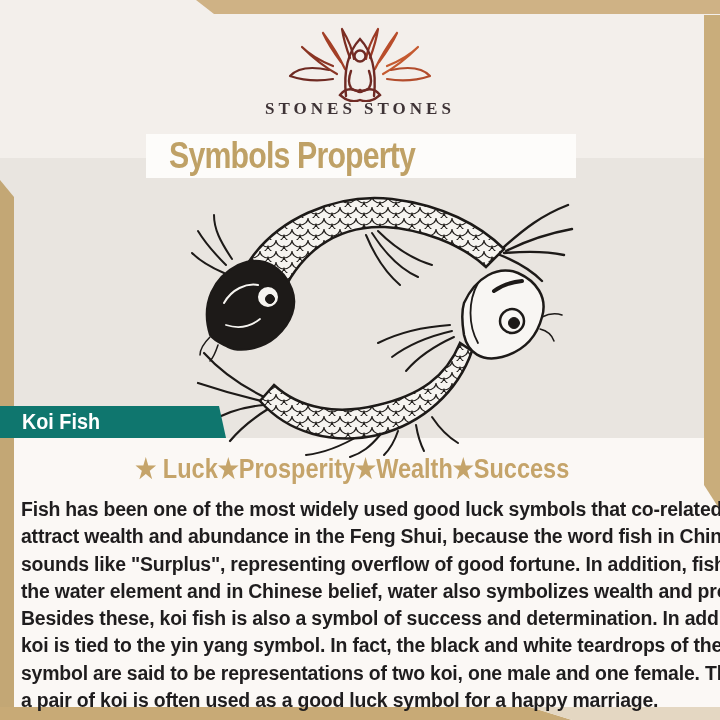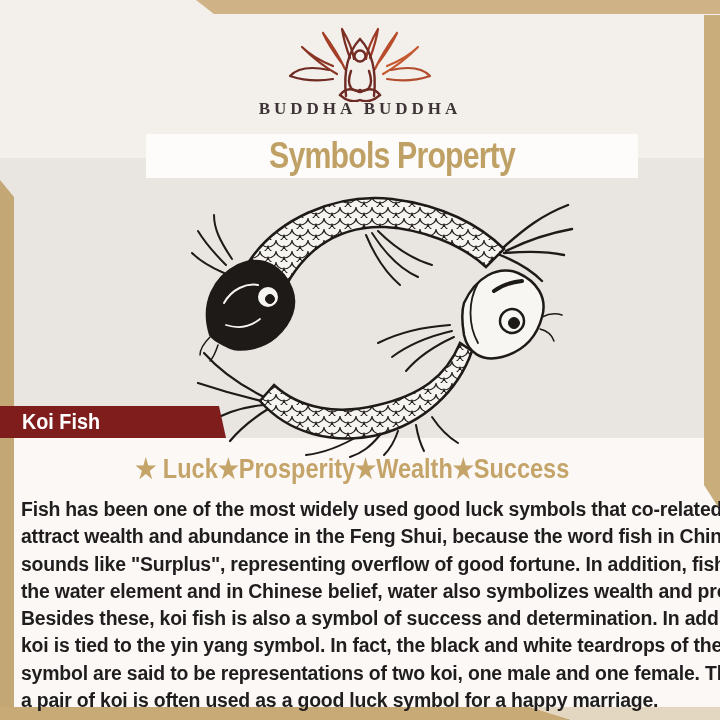--- a/index.html
+++ b/index.html
@@ -21,30 +21,30 @@
   .bottom-band{left:0;top:707px;width:720px;height:13px;background:#c8aa76;
             clip-path:polygon(0 0,530px 0,572px 13px,0 13px);}
   .bottom-band-light{left:0;top:707px;width:720px;height:13px;background:#e4d7c2;
             clip-path:polygon(530px 0,720px 0,720px 13px,572px 13px);}
 
   
   .logo{left:285px;top:26px;width:150px;height:76px;}
   .brand-name{left:0;top:99px;width:720px;text-align:center;
               font-family:"Liberation Serif",serif;font-size:17px;
               letter-spacing:4px;color:#3e3336;font-weight:600;}
-  .title-band{left:146px;top:134px;width:492px;height:44px;background:#fdfcfa;
-              display:flex;align-items:center;justify-content:center;}
+  .title-band{left:146px;top:134px;width:430px;height:44px;background:#fdfcfa;
+              display:flex;align-items:center;}
   .page-title{font-size:36px;font-weight:700;color:#bfa166;white-space:nowrap;
               letter-spacing:-1px;transform-origin:center;}
 
   
   .koi{left:180px;top:185px;width:400px;height:273px;}
 
   
-  .label-band{left:0;top:406px;width:226px;height:32px;background:#7f1d1d;
+  .label-band{left:0;top:406px;width:226px;height:32px;background:#0f766e;
               clip-path:polygon(0 0,219px 0,226px 32px,0 32px);
               display:flex;align-items:center;}
   .label-text{margin-left:22px;color:#ffffff;font-size:22px;font-weight:700;
               white-space:nowrap;transform-origin:left center;letter-spacing:0px;}
 
   
   .tagline{left:0;top:453px;width:704px;text-align:center;}
   .tagline span{display:inline-block;font-size:27px;font-weight:700;color:#c5a46a;
               white-space:nowrap;transform-origin:center;letter-spacing:0px;}
 
@@ -82,21 +82,21 @@
     <g stroke="#6f2a24" stroke-width="2.4">
       <path d="M61,70 Q57,32 75,13 Q93,32 89,70"></path>
       <circle cx="75" cy="30" r="5.5"></circle>
       <path d="M66,45 Q62,56 66,62 Q70,66 75,64"></path>
       <path d="M84,45 Q88,56 84,62 Q80,66 75,64"></path>
       <path d="M55,69 Q62,60 72,65 Q75,67 78,65 Q88,60 95,69 Q85,78 75,74 Q65,78 55,69 Z"></path>
     </g>
   </g>
 </svg>
 
-<div class="abs brand-name">BUDDHA BUDDHA</div>
+<div class="abs brand-name">STONES STONES</div>
 
 <div class="abs title-band">
   <span class="page-title" style="transform: scaleX(0.842195);">Symbols Property</span>
 </div>
 
 <svg class="abs koi" viewBox="0 0 400 273">
   <defs>
     <pattern id="sc" width="16" height="11" patternUnits="userSpaceOnUse">
       <rect width="16" height="11" fill="#f6f4f0"></rect>
       <path d="M0,0 a8,7 0 0 0 16,0" fill="none" stroke="#23201d" stroke-width="1.1"></path>

